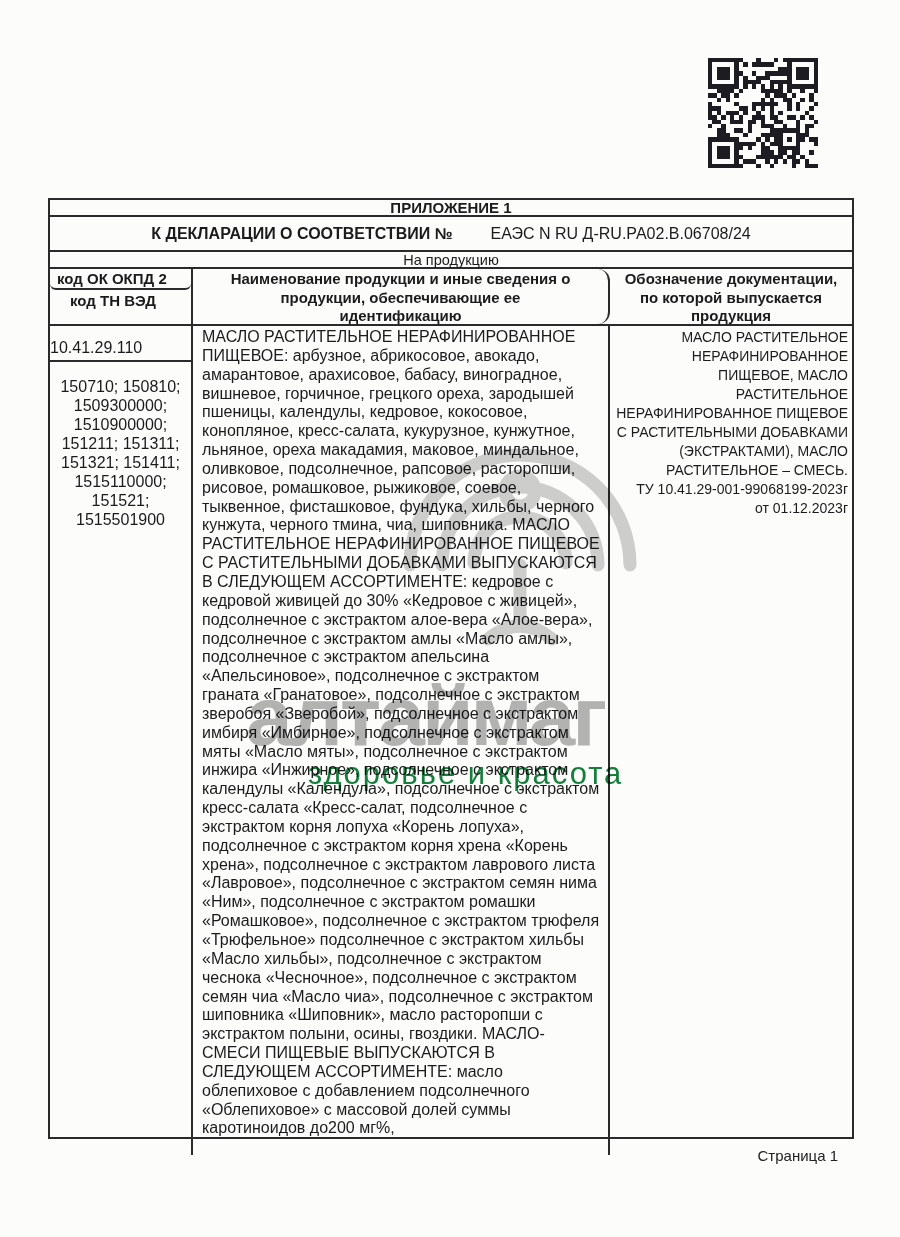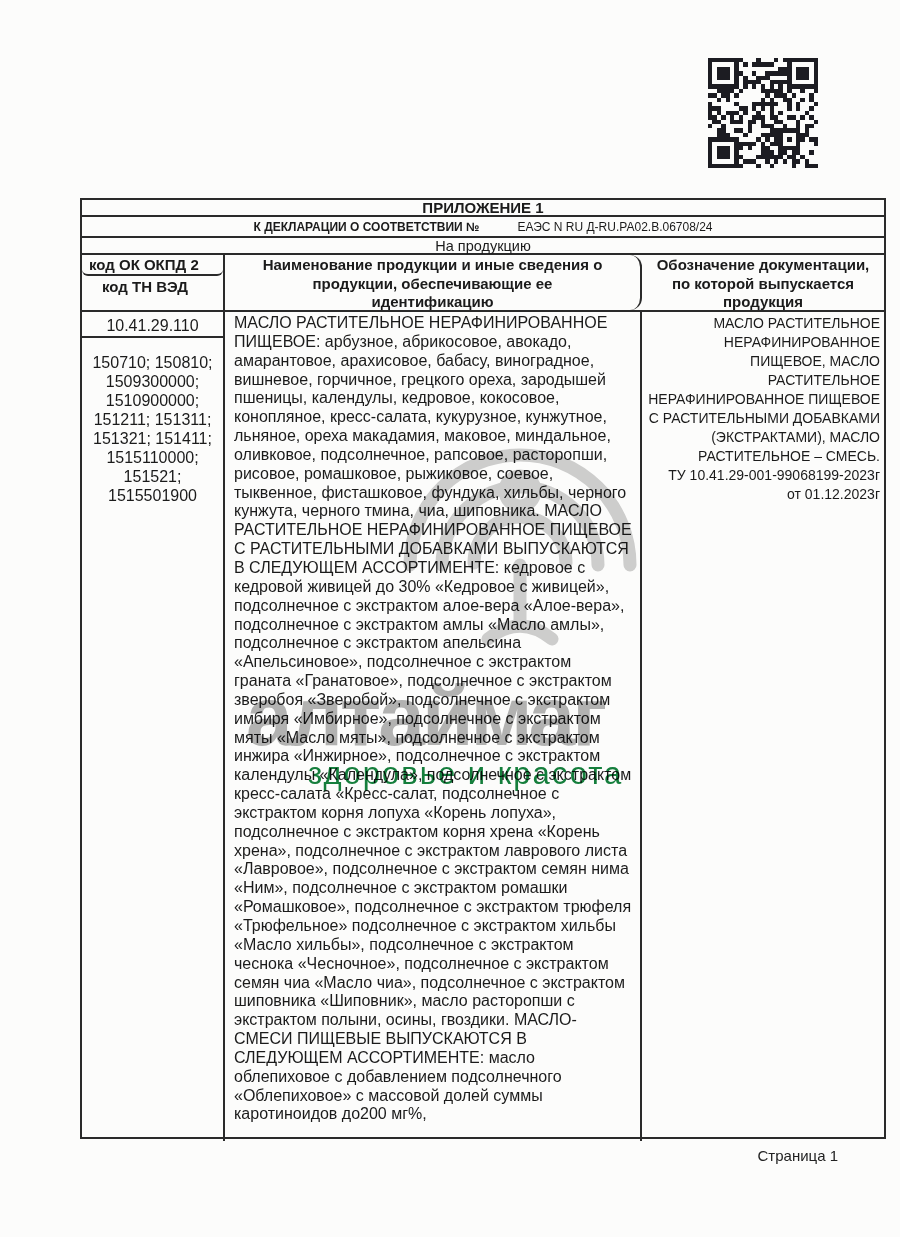--- a/index.html
+++ b/index.html
@@ -11,47 +11,46 @@
     color:var(--ink, #1b1b1b);
   }
   
   .qr-wrap { position:absolute; left:708px; top:57px; width:110px; height:112px; }
   .qr-wrap svg { width:100%; height:100%; }
 
   
   .doc-table {
     position:absolute; left:48px; top:198px; width:806px; height:941px;
     border:2px solid var(--line, #2a2a2a);
-    margin-left:32px;
   }
   .trow { border-bottom:2px solid var(--line, #2a2a2a); display:flex;
           align-items:center; justify-content:center; text-align:center; }
   .trow-appendix   { height:17px; font-weight:bold; font-size:15px; }
-  .trow-declaration{ height:21px; font-size:12px;gap:32px; }
+  .trow-declaration{ height:35px; font-size:16px;gap:32px; }
   .trow-declaration b { font-weight:bold; margin-right:6px; }
   .trow-scope      { height:17px; font-size:14.5px; }
 
   .thead { display:flex; height:57px; border-bottom:2px solid var(--line,#2a2a2a); }
   .thead .c1 { width:143px; border-right:2px solid var(--line,#2a2a2a); display:flex; flex-direction:column; }
   .thead .c1 .sub1 { height:21px; border-bottom:2px solid var(--line,#2a2a2a);
                      font-weight:bold; font-size:15px; padding:1px 0 0 7px;border-radius:6px; }
   .thead .c1 .sub2 { flex:1; font-weight:bold; font-size:15px; padding:2px 0 0 20px; }
   .thead .c2 { width:417px; border-right:2px solid var(--line,#2a2a2a);
                font-weight:bold; font-size:15px; line-height:18.5px;
                display:flex; align-items:flex-start; justify-content:center;
                text-align:center; padding:1px 30px 0 30px;border-radius:12px; }
   .thead .c3 { flex:1; font-weight:bold; font-size:15px; line-height:18.5px;
                display:flex; align-items:flex-start; justify-content:center;
                text-align:center; padding:1px 10px 0 10px; }
 
   .tbody { display:flex; height:829px; }
   .tbody .c1 { width:143px; border-right:2px solid var(--line,#2a2a2a);
                display:flex; flex-direction:column; overflow:hidden; }
-  .okpd-cell { height:26px; border-bottom:2px solid var(--line,#2a2a2a);
-               font-size:16px; text-align:center; padding-top:5px; }
+  .okpd-cell { height:36px; border-bottom:2px solid var(--line,#2a2a2a);
+               font-size:16px; padding-top:13px; }
   .tnved-cell { font-size:16px; line-height:19px; text-align:center;
                 padding-top:15px; white-space:pre-line; }
   .tbody .c2 { width:417px; border-right:2px solid var(--line,#2a2a2a);
                font-size:16px; line-height:18.85px; padding:2px 8px 0 9px;
                overflow:hidden; text-align:left; }
   .tbody .c3 { flex:1; font-size:14px; line-height:19px; padding:2px 4px 0 6px;
                overflow:hidden; text-align:right; }
   .tbody .c3 .tu-line { margin-top:0; }
 
   

